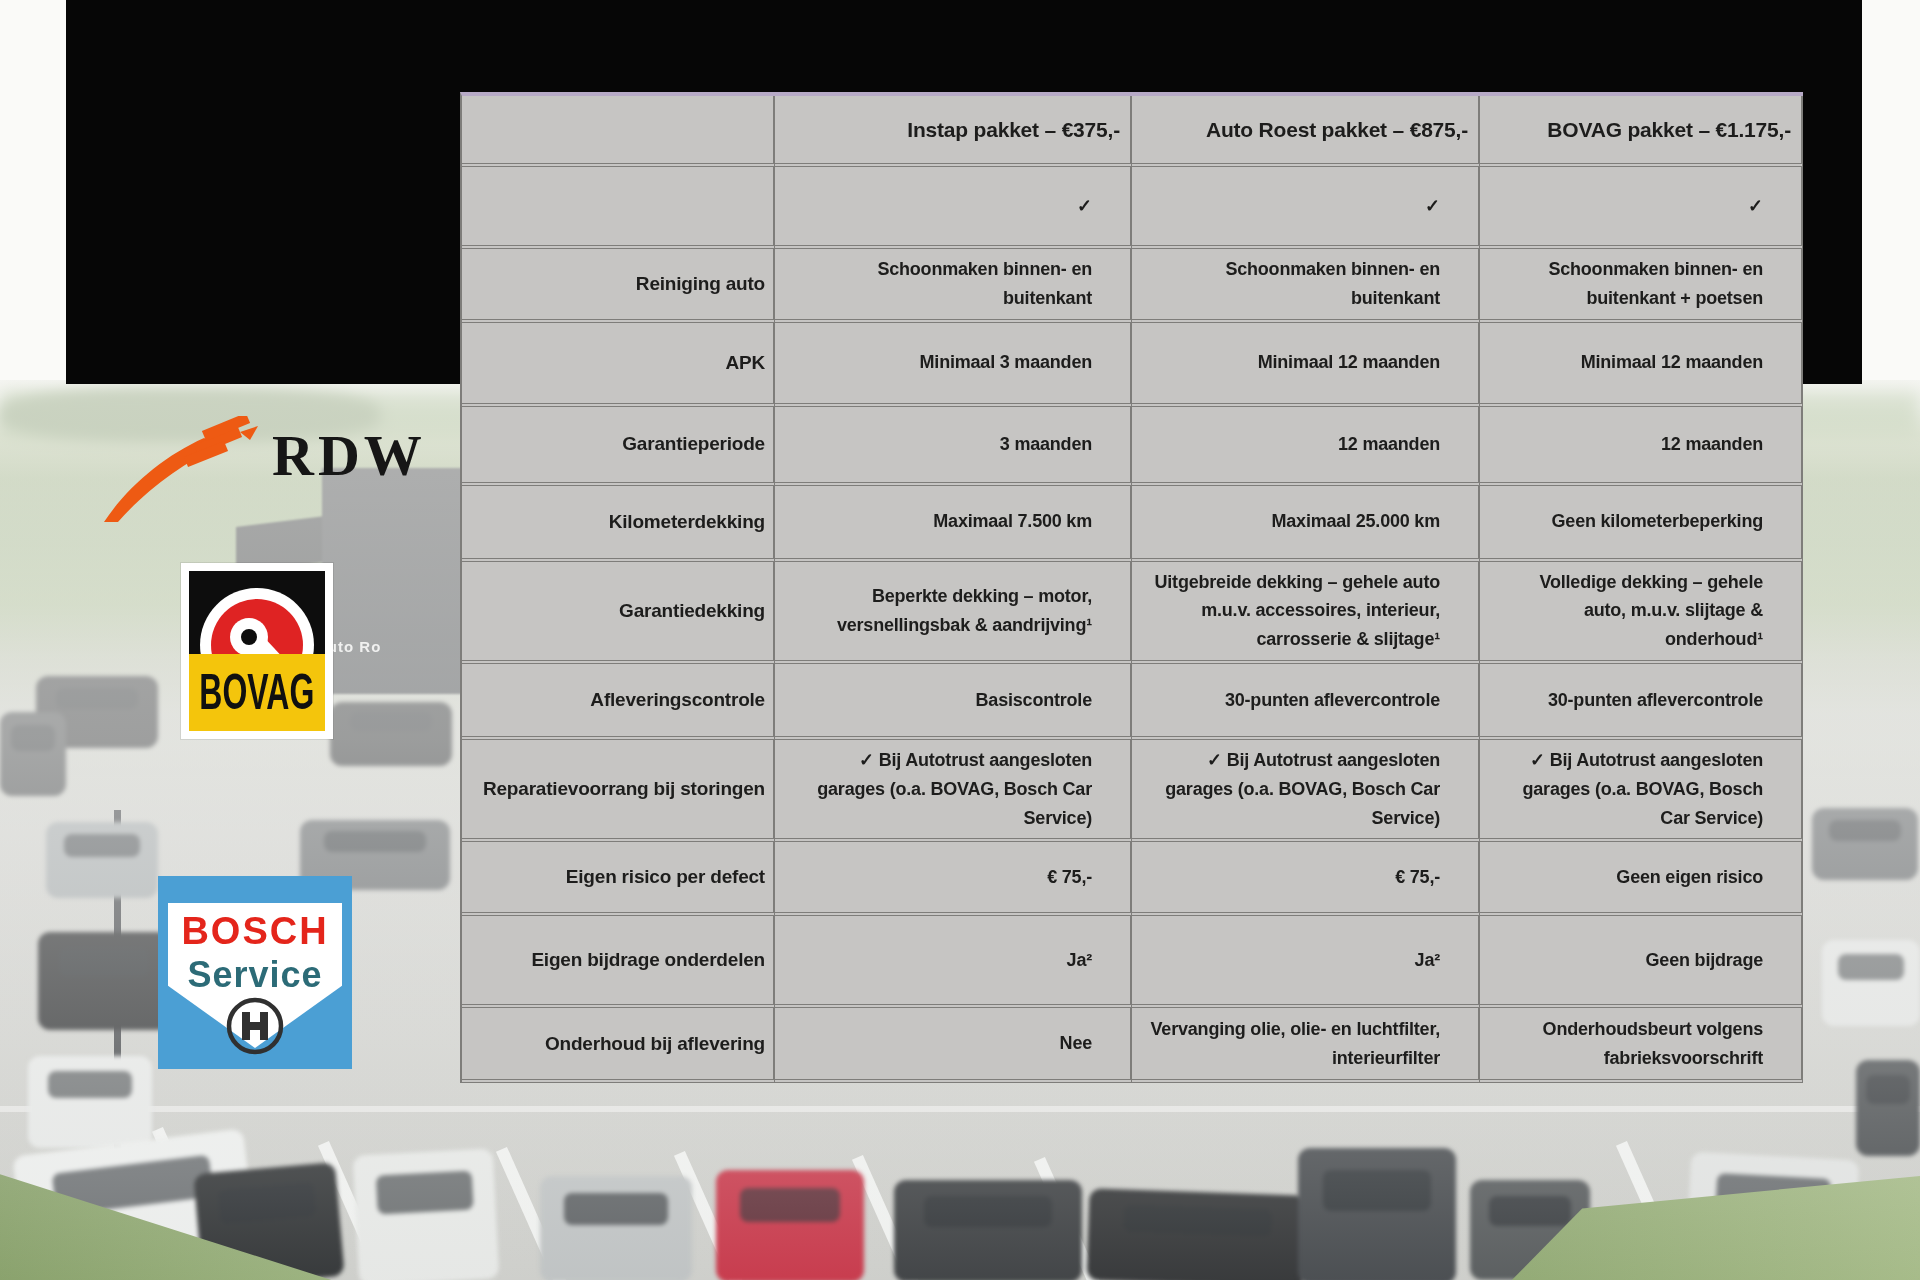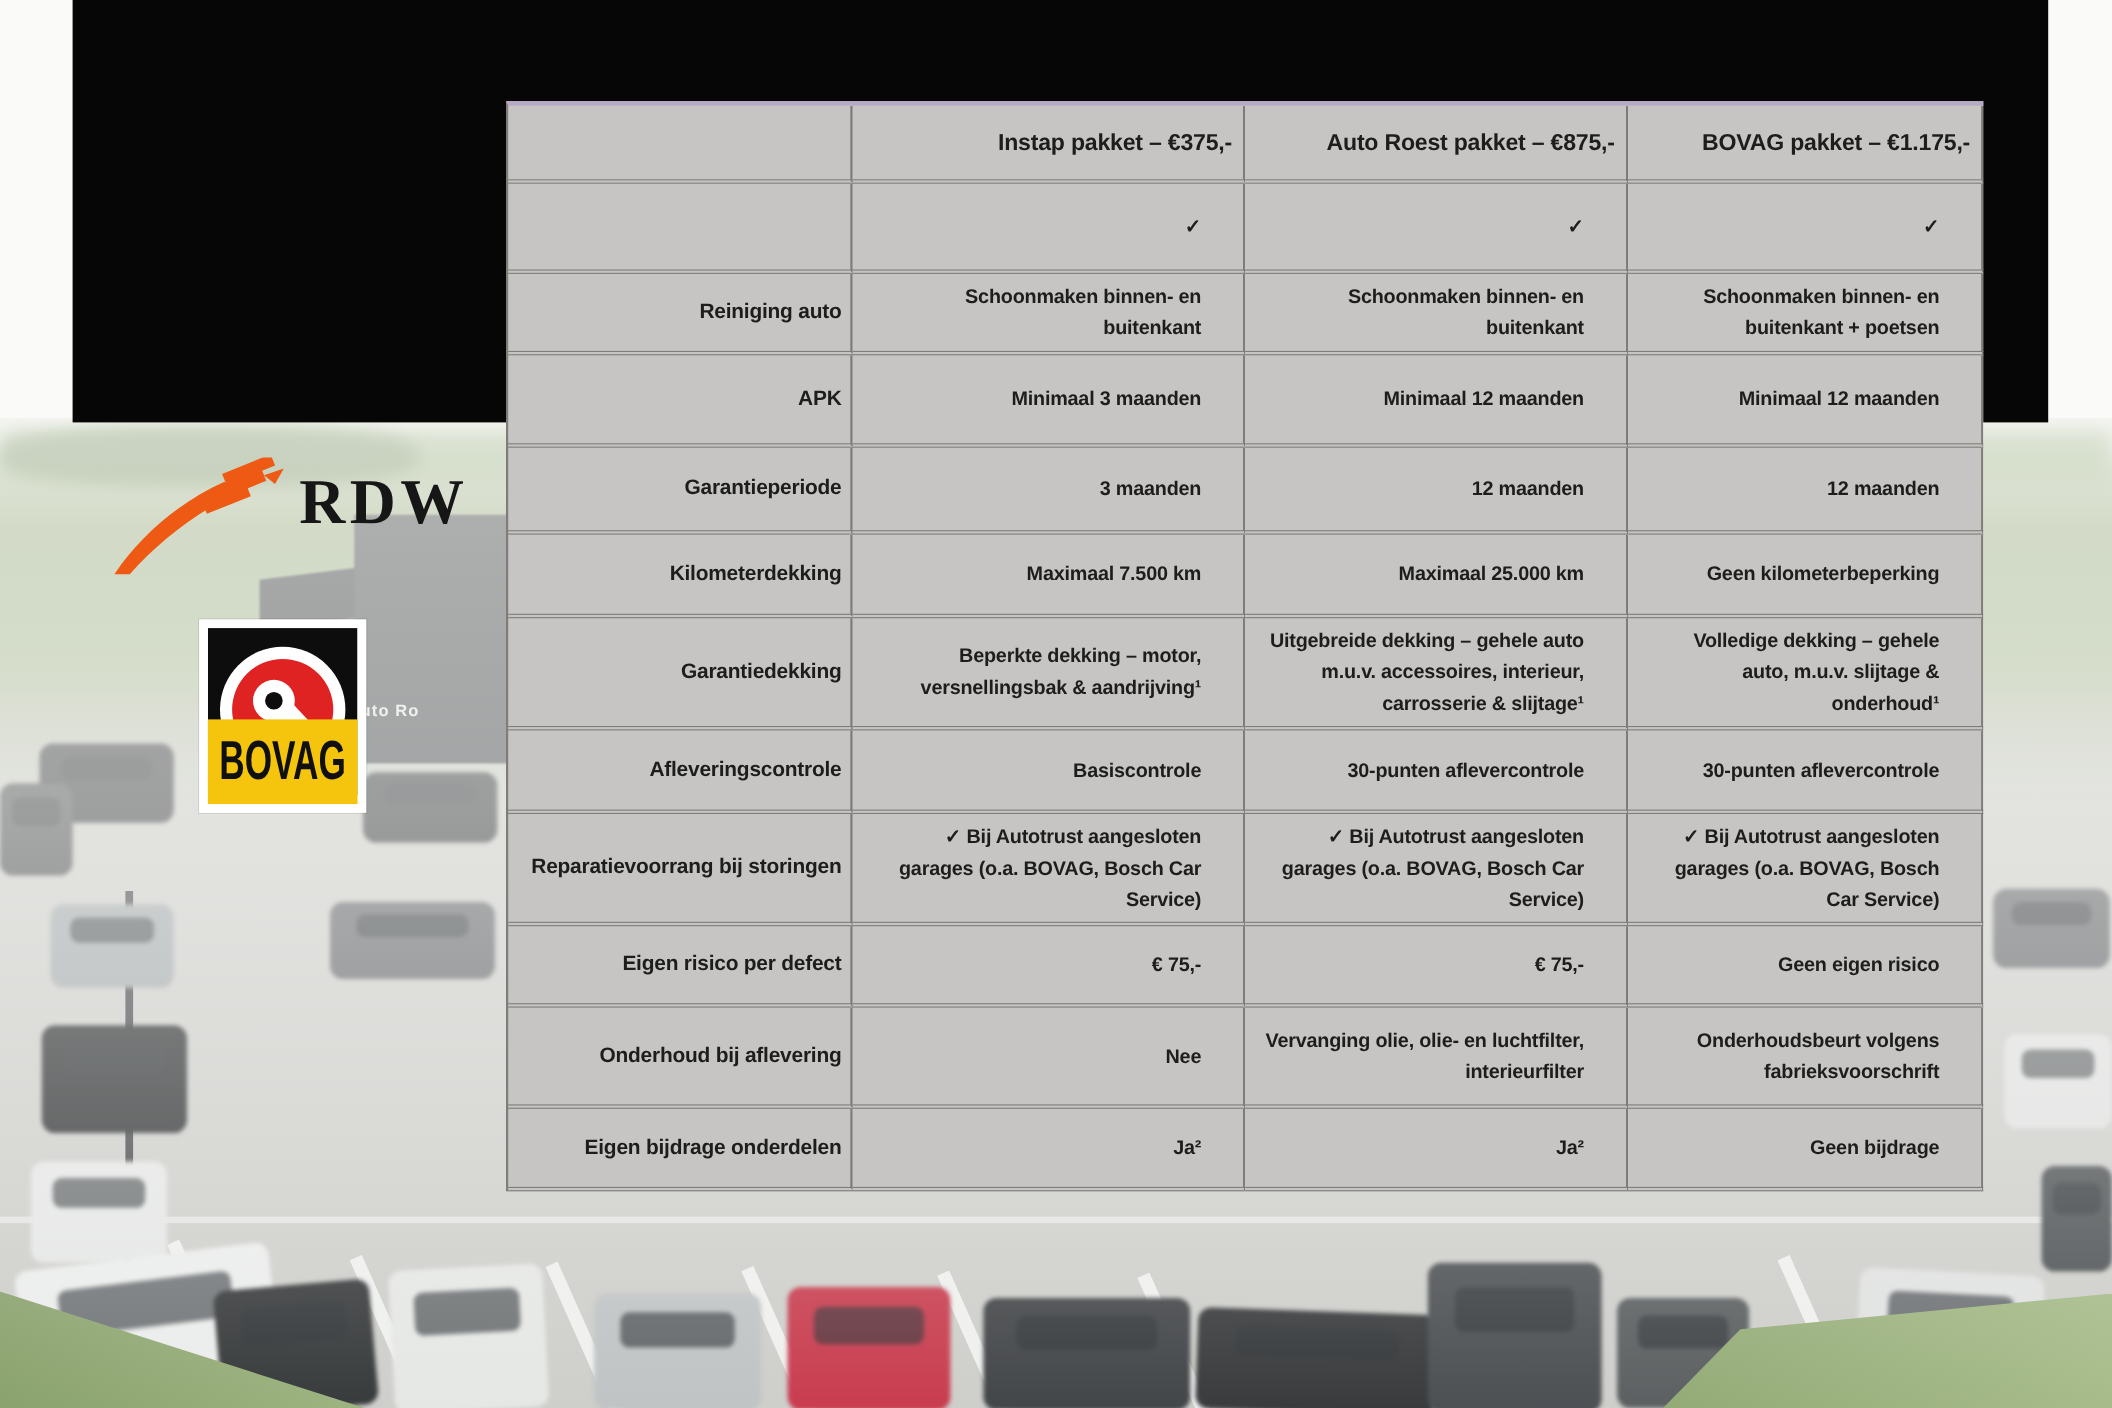--- a/index.html
+++ b/index.html
@@ -160,20 +160,29 @@
       <circle cx="68" cy="74" r="46" fill="#df2323"></circle>
       <path d="M64 70 L120 130" stroke="#ffffff" stroke-width="21"></path>
       <circle cx="60" cy="66" r="19" fill="#ffffff"></circle>
       <circle cx="60" cy="66" r="8" fill="#0d0d0d"></circle>
     </svg>
     <div class="bovag-yellow">
       <span class="bovag-word">BOVAG</span>
     </div>
   </div>
 
+  <div class="bosch">
+    <div class="bosch-shield"></div>
+    <div class="bosch-word bosch-b1">BOSCH</div>
+    <div class="bosch-word bosch-b2">Service</div>
+    <svg width="64" height="64" viewBox="-32 -32 64 64">
+      <circle r="26" fill="none" stroke="#303030" stroke-width="4.5"></circle>
+      <path d="M-9 -14 V14 M9 -14 V14 M-9 0 H9" stroke="#303030" stroke-width="8" fill="none"></path>
+    </svg>
+  </div>
 
   <table class="pkg">
     <colgroup>
       <col style="width:313px">
         <col style="width:357px">
         <col style="width:348px">
         <col style="width:323px">
     </colgroup>
     <thead>
       <tr>
@@ -232,27 +241,27 @@
           <td class="val">✓ Bij Autotrust aangesloten garages (o.a. BOVAG, Bosch Car Service)</td>
           <td class="val">✓ Bij Autotrust aangesloten garages (o.a. BOVAG, Bosch Car Service)</td>
         </tr>
         <tr>
           <td class="lbl">Eigen risico per defect</td>
           <td class="val">€ 75,-</td>
           <td class="val">€ 75,-</td>
           <td class="val">Geen eigen risico</td>
         </tr>
         <tr>
+          <td class="lbl">Eigen bijdrage onderdelen</td>
+          <td class="val">Ja²</td>
+          <td class="val">Ja²</td>
+          <td class="val">Geen bijdrage</td>
+        </tr>
+        <tr>
           <td class="lbl">Onderhoud bij aflevering</td>
           <td class="val">Nee</td>
           <td class="val">Vervanging olie, olie- en luchtfilter, interieurfilter</td>
           <td class="val">Onderhoudsbeurt volgens fabrieksvoorschrift</td>
         </tr>
-        <tr>
-          <td class="lbl">Eigen bijdrage onderdelen</td>
-          <td class="val">Ja²</td>
-          <td class="val">Ja²</td>
-          <td class="val">Geen bijdrage</td>
-        </tr>
       </tbody>
   </table>
 
 </div>
 
 </body></html>

